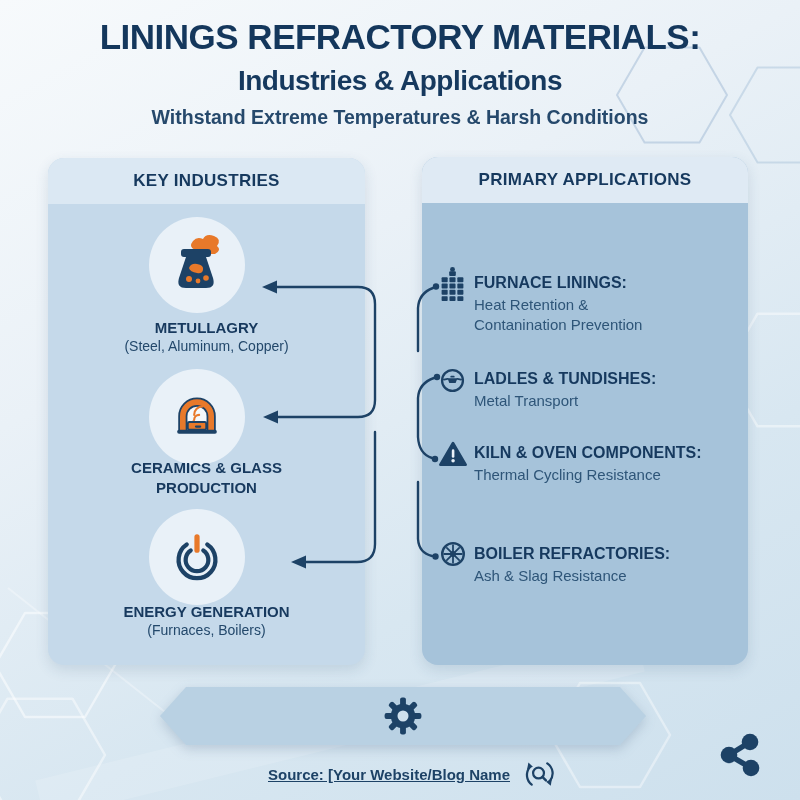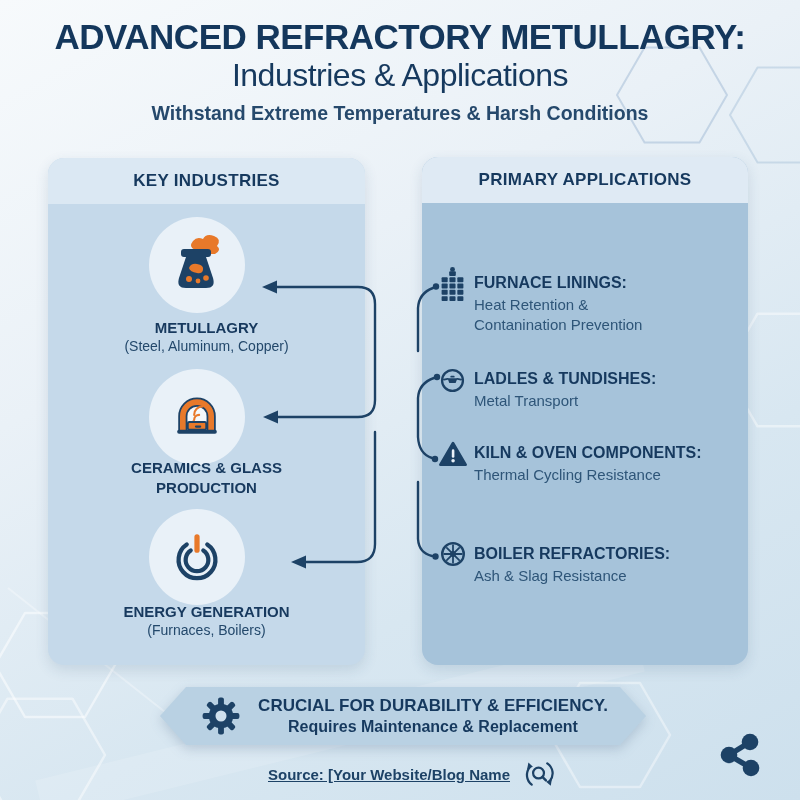--- a/index.html
+++ b/index.html
@@ -8,21 +8,21 @@
     font-family:"Liberation Sans",sans-serif;
     background:linear-gradient(152deg,#f7fafc 0%,#eaf1f7 35%,#d8e7f1 68%,#cde0ed 100%);
     color:#16395e;
   }
   svg{display:block;}
   .layer{position:absolute;inset:0;pointer-events:none;}
 
   
   .titles{position:absolute;top:19px;left:0;right:0;text-align:center;z-index:3;}
   .t1{font-size:35px;font-weight:800;letter-spacing:-0.5px;color:#14375c;line-height:1.05;}
-  .t2{font-size:32px;font-weight:400;letter-spacing:-0.5px;color:#16395e;line-height:1.1;margin-top:2px;}
+  .t2{font-size:28px;font-weight:700;letter-spacing:-0.5px;color:#16395e;line-height:1.1;margin-top:10px;}
   .t3{font-size:19.5px;font-weight:700;color:#26496c;margin-top:9px;text-align:center;}
 
   
   .panel{position:absolute;border-radius:16px;box-shadow:0 5px 14px rgba(45,75,115,.14);z-index:2;}
   .panel-header{height:46px;border-radius:16px 16px 0 0;display:flex;align-items:center;justify-content:center;
     font-size:17px;font-weight:800;letter-spacing:.3px;color:#16395e;}
   .panel-left{left:48px;top:158px;width:317px;height:507px;background:#c5d9ea;}
   .panel-left .panel-header{background:#dbe8f3;}
   .panel-right{left:422px;top:157px;width:326px;height:508px;background:#a6c3da;}
   .panel-right .panel-header{background:#dfeaf4;}
@@ -69,21 +69,21 @@
       <polygon points="725,370 757.5,313.7 822.5,313.7 855,370 822.5,426.3 757.5,426.3" stroke="rgba(255,255,255,.45)" stroke-width="2.5"></polygon>
       <polygon points="-5,665 25,613 85,613 115,665 85,717 25,717" stroke="rgba(255,255,255,.5)" stroke-width="2.5"></polygon>
       <polygon points="-25,755 7.5,698.7 72.5,698.7 105,755 72.5,811.3 7.5,811.3" stroke="rgba(255,255,255,.45)" stroke-width="2.5"></polygon>
       <polygon points="550,735 580,683 640,683 670,735 640,787 580,787" stroke="rgba(255,255,255,.4)" stroke-width="2.5"></polygon>
       <line x1="8" y1="588" x2="165" y2="712" stroke="rgba(255,255,255,.3)" stroke-width="2"></line>
       <line x1="40" y1="800" x2="640" y2="652" stroke="rgba(255,255,255,.14)" stroke-width="40"></line>
     </g>
   </svg>
 
   <header class="titles">
-    <div class="t1">ADVANCED REFRACTORY METULLAGRY:</div>
+    <div class="t1">LININGS REFRACTORY MATERIALS:</div>
     <div class="t2">Industries &amp; Applications</div>
     <div class="t3">Withstand Extreme Temperatures &amp; Harsh Conditions</div>
   </header>
 
   <section class="panel panel-right">
     <div class="panel-header">PRIMARY APPLICATIONS</div>
 
     <svg class="app-icon" style="top:109px" width="27" height="36" viewBox="0 0 28 38">
       <g fill="#1d4266">
         <circle cx="14" cy="3.6" r="2.6"></circle>
@@ -232,24 +232,20 @@
           <g transform="rotate(270 30 30)">
               <rect x="26.2" y="6" width="7.6" height="12" rx="2.6"></rect>
             </g>
           <g transform="rotate(315 30 30)">
               <rect x="26.2" y="6" width="7.6" height="12" rx="2.6"></rect>
             </g>
           <circle cx="30" cy="30" r="16"></circle>
         </g>
         <circle cx="30" cy="30" r="7.2" fill="#cfe0ed"></circle>
       </svg>
-      <div class="banner-text">
-        <div class="banner-l1">CRUCIAL FOR DURABILITY &amp; EFFICIENCY.</div>
-        <div class="banner-l2">Requires Maintenance &amp; Replacement</div>
-      </div>
     </div>
   </div>
 
   <div class="footer">
     <span class="footer-text">Source: [Your Website/Blog Name</span>
     <svg width="33" height="33" viewBox="0 0 34 34">
       <circle cx="16" cy="15.5" r="5.6" fill="none" stroke="#1d4266" stroke-width="2.3"></circle>
       <line x1="20.2" y1="19.7" x2="23.6" y2="23.1" stroke="#1d4266" stroke-width="2.5" stroke-linecap="round"></line>
       <path d="M 9 27.5 A 12.5 12.5 0 0 1 7 9.5" fill="none" stroke="#1d4266" stroke-width="2.3" stroke-linecap="round"></path>
       <path d="M 25 5.5 A 12.5 12.5 0 0 1 27.5 24" fill="none" stroke="#1d4266" stroke-width="2.3" stroke-linecap="round"></path>

